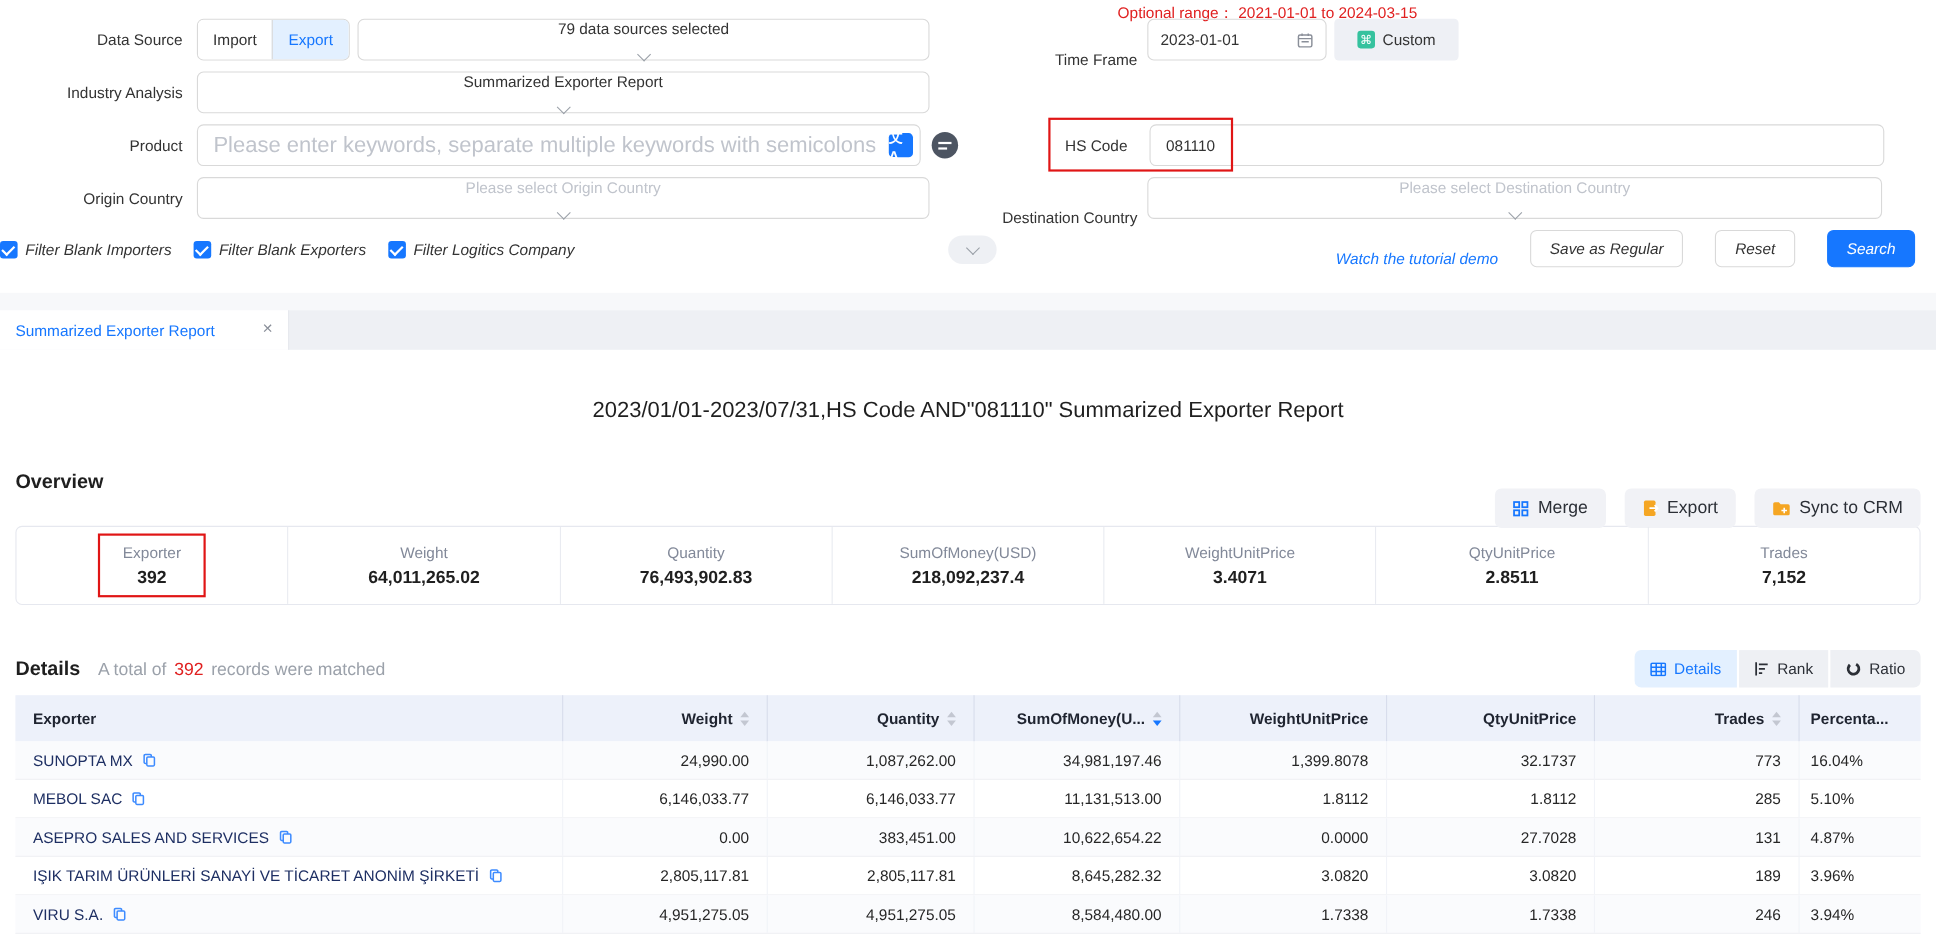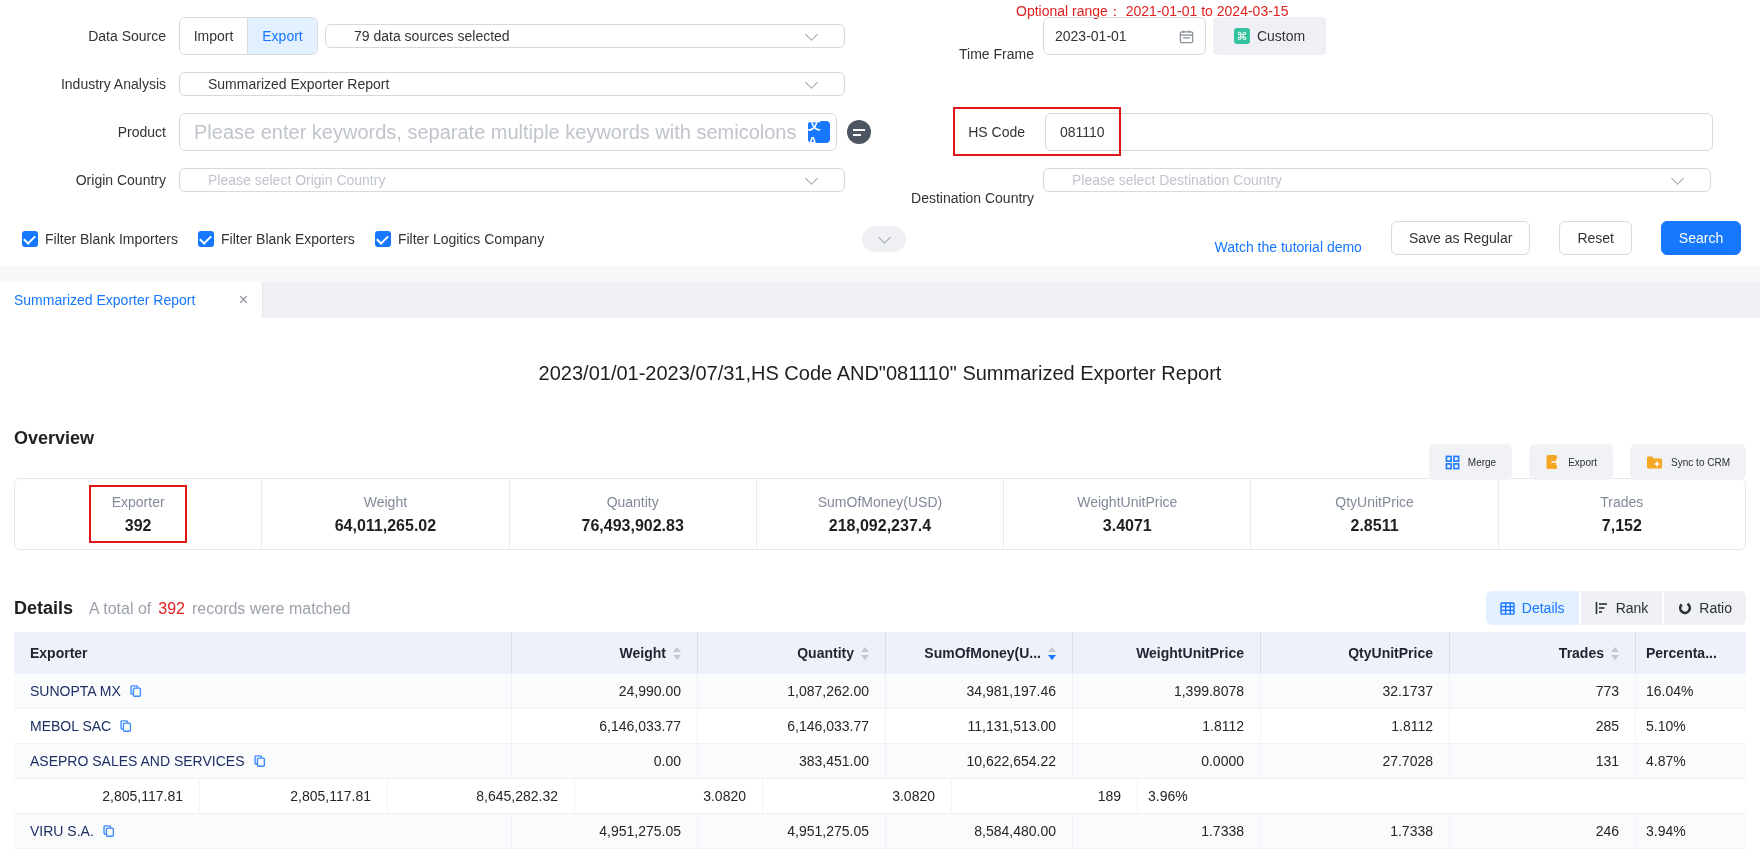--- a/index.html
+++ b/index.html
@@ -5,21 +5,21 @@
   * { margin:0; padding:0; box-sizing:border-box; }
   body { background:#fff; font-family:"Liberation Sans", sans-serif; }
   .app { position:relative; width:1760px; height:849px; overflow:hidden; background:#fff; }
 
   
   .filter-panel { position:relative; height:266px; background:#fff; }
   .optional-range { position:absolute; left:1016px; top:3px; font-size:14px; color:#e02020; }
   .frow { position:absolute; left:0; right:0; display:flex; align-items:center; height:38px; }
   .flabel { width:166px; text-align:right; font-size:14px; color:#333; flex:none; }
   .select { display:flex; align-items:center; justify-content:space-between; border:1px solid #d9d9d9;
-            border-radius:6px; height:24px; padding:0 28px; background:#fff; font-size:14px; color:#333; }
+            border-radius:6px; height:38px; padding:0 28px; background:#fff; font-size:14px; color:#333;flex-direction:column; }
   .select .ph { color:#c0c4cc; }
   .chev { width:9px; height:9px; border-right:1.6px solid #9aa0a8; border-bottom:1.6px solid #9aa0a8;
           transform:rotate(45deg); margin-top:-4px; flex:none; }
   .seg { margin-left:13px; display:flex; height:38px; border:1px solid #d9d9d9; border-radius:6px; overflow:hidden; flex:none; }
   .seg-item { width:67px; display:flex; align-items:center; justify-content:center; font-size:14px; color:#333; background:#fff; cursor:pointer; }
   .seg-item.active { width:70px; background:#e3f0ff; color:#1677ff; border-left:1px solid #d9d9d9; }
   .txt-wrap { position:relative; margin-left:13px; width:658px; flex:none; }
   .txt-input { width:100%; height:38px; border:1px solid #d9d9d9; border-radius:6px; padding:0 40px 0 14px;
                font-size:20px; color:#333; font-family:"Liberation Sans", sans-serif; outline:none; }
   .txt-input::placeholder { color:#c0c4cc; }
@@ -34,21 +34,21 @@
               padding:0 14px; font-size:14px; color:#333; font-family:"Liberation Sans", sans-serif; outline:none; }
   .red-box-hs { position:absolute; left:953px; top:-6px; width:168px; height:49px; border:2px solid #e01515; pointer-events:none; z-index:4; }
   .tf-label { width:189px; text-align:right; font-size:14px; color:#333; flex:none;margin-top:36px; }
   .date-box { margin-left:9px; width:163px; height:38px; border:1px solid #d9d9d9; border-radius:6px;
               display:flex; align-items:center; justify-content:space-between; padding:0 11px; font-size:14px; color:#333; flex:none; }
   .date-box + .date-box { margin-left:8px; }
   .custom-btn { margin-left:7px; width:113px; height:38px; background:#eef0f5; border-radius:4px;
                 display:flex; align-items:center; justify-content:center; gap:7px; font-size:14px; color:#333; cursor:pointer; flex:none; }
   .cmd-icon { width:16px; height:16px; border-radius:3px; background:#35c29e; color:#fff; font-size:11px;
               display:flex; align-items:center; justify-content:center; }
-  .cb-row { top:224px; height:30px; padding-left:22px; gap:20px; }
+  .cb-row { top:212px; height:30px; gap:20px;font-style:italic; }
   .cb-item { display:flex; align-items:center; gap:7px; cursor:pointer; }
   .cb-box { width:16px; height:16px; background:#1677ff; border-radius:3px; position:relative; flex:none; }
   .cb-box::after { content:""; position:absolute; left:4px; top:2px; width:5px; height:9px;
                    border-right:2px solid #fff; border-bottom:2px solid #fff; transform:rotate(45deg); }
   .cb-label { font-size:14px; color:#333; }
   .expand-pill { position:absolute; left:862px; top:2px; width:44px; height:26px; background:#eef0f4; border-radius:13px;
                  display:flex; align-items:center; justify-content:center; cursor:pointer; }
   .actions { position:absolute; right:19px; top:-3px; display:flex; align-items:flex-end; gap:29px; }
   .link { font-size:14px; color:#1677ff; cursor:pointer; }
   .btn { height:34px; border:1px solid #d9d9d9; border-radius:6px; background:#fff; padding:0 17px;
@@ -62,21 +62,21 @@
          padding:0 14px; border-right:1px solid #e2e4ea; cursor:pointer; }
   .tab-title { font-size:14px; color:#1677ff; }
   .tab-close { font-size:16px; color:#8a8f99; cursor:pointer; }
 
   
   .report-title { margin-top:44px; text-align:center; font-size:20px; font-weight:500; color:#1f1f1f; }
   .overview-row { margin:34px 14px 0; display:flex; align-items:center; justify-content:space-between; height:38px; }
   .h2 { font-size:18px; font-weight:bold; color:#1f1f1f; }
   .ov-btns { display:flex; gap:17px; }
   .gbtn { height:36px; background:#f1f2f6; border-radius:6px; padding:0 16px; display:flex; align-items:center; gap:8px;
-          font-size:10px; color:#2b2f36; cursor:pointer;margin-top:48px; }
+          font-size:16px; color:#2b2f36; cursor:pointer;margin-top:48px; }
   .stats-card { margin:21px 14px 0; height:72px; border:1px solid #e6e8ef; border-radius:6px; display:flex; }
   .stat { flex:1; display:flex; flex-direction:column; align-items:center; justify-content:center; gap:7px; position:relative; }
   .stat + .stat { border-left:1px solid #e9ebf1; }
   .stat-label { font-size:14px; color:#828999; }
   .stat-value { font-size:16px; font-weight:bold; color:#1f1f1f; }
   .red-box-stat { position:absolute; left:50%; top:50%; transform:translate(-50%,-50%); width:98px; height:58px;
                   border:2px solid #e01515; pointer-events:none; }
   .details-row { margin:39px 14px 0; display:flex; align-items:center; justify-content:space-between; height:38px; }
   .details-left { display:flex; align-items:baseline; }
   .sum-gray { font-size:16px; color:#9ba1aa; margin-left:16px; }
@@ -386,20 +386,27 @@
       <div class="td c1 num">0.00</div>
       <div class="td c2 num">383,451.00</div>
       <div class="td c3 num">10,622,654.22</div>
       <div class="td c4 num">0.0000</div>
       <div class="td c5 num">27.7028</div>
       <div class="td c6 num">131</div>
       <div class="td c7">4.87%</div>
     </div>
 
     <div class="trow">
+      <div class="td c0 exp-cell">
+        <span>IŞIK TARIM ÜRÜNLERİ SANAYİ VE TİCARET ANONİM ŞİRKETİ</span>
+        <svg width="13" height="14" viewBox="0 0 16 16" fill="none" stroke="#3d8bff" stroke-width="1.7">
+            <rect x="5.5" y="4.5" width="8.5" height="10" rx="1.2"></rect>
+            <path d="M10.5 4.5V3A1.3 1.3 0 0 0 9.2 1.7H3.8A1.3 1.3 0 0 0 2.5 3v7.4a1.3 1.3 0 0 0 1.3 1.3h1.7"></path>
+          </svg>
+      </div>
       <div class="td c1 num">2,805,117.81</div>
       <div class="td c2 num">2,805,117.81</div>
       <div class="td c3 num">8,645,282.32</div>
       <div class="td c4 num">3.0820</div>
       <div class="td c5 num">3.0820</div>
       <div class="td c6 num">189</div>
       <div class="td c7">3.96%</div>
     </div>
 
     <div class="trow">

